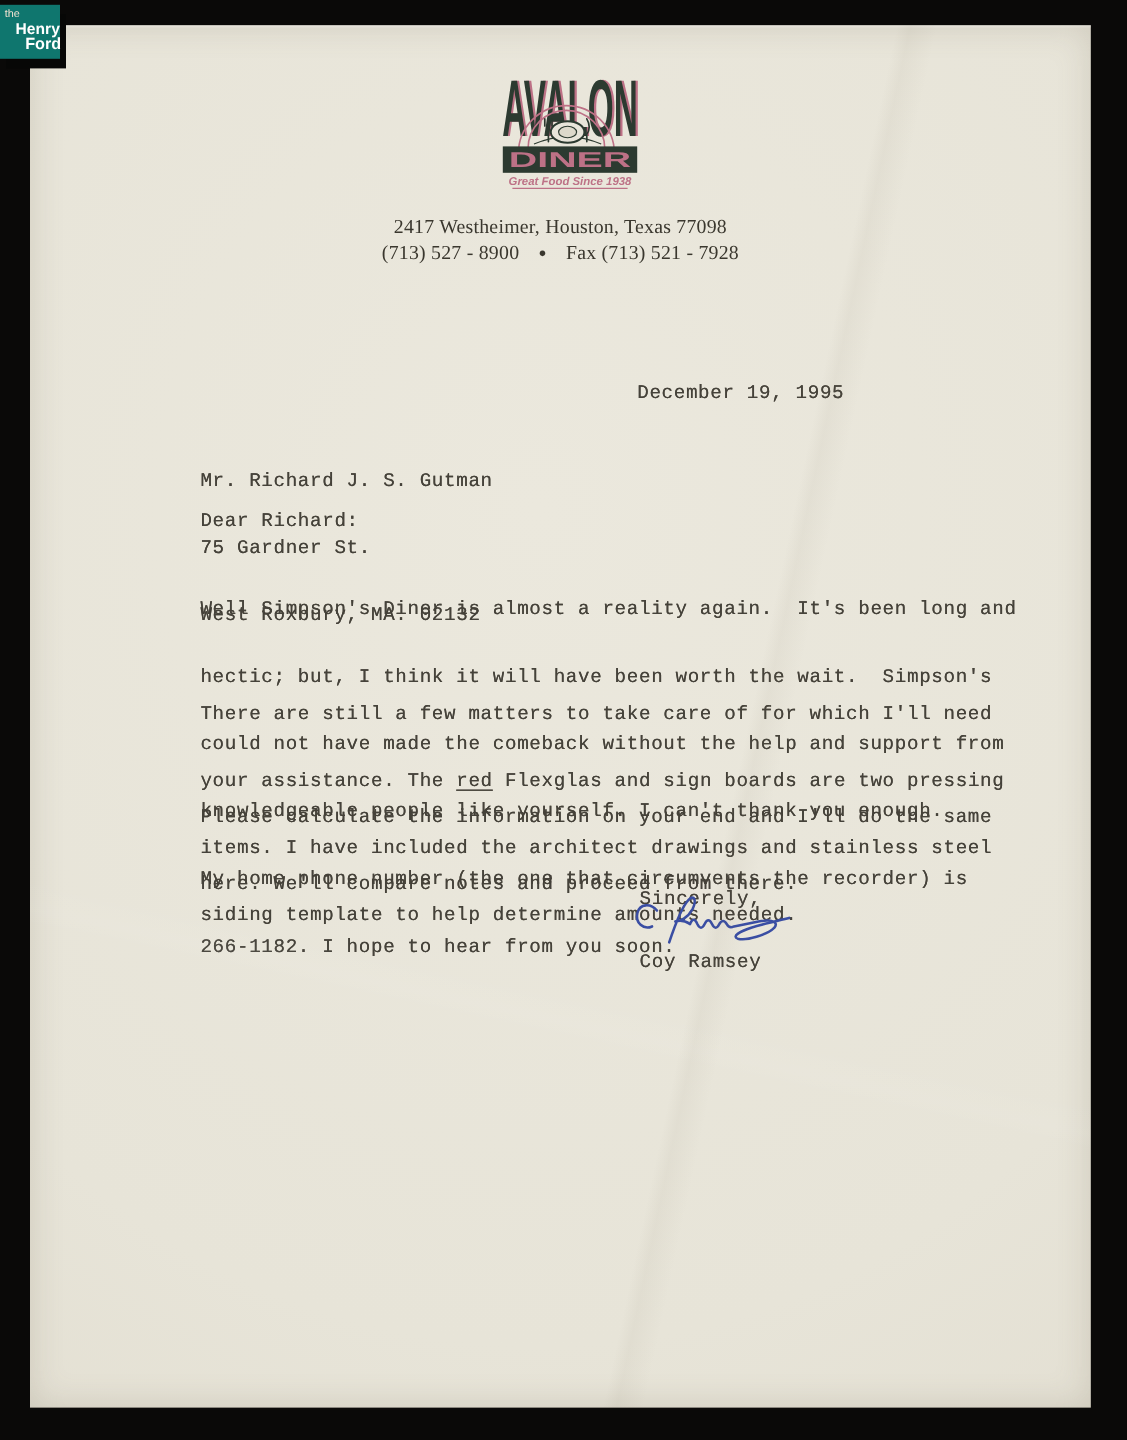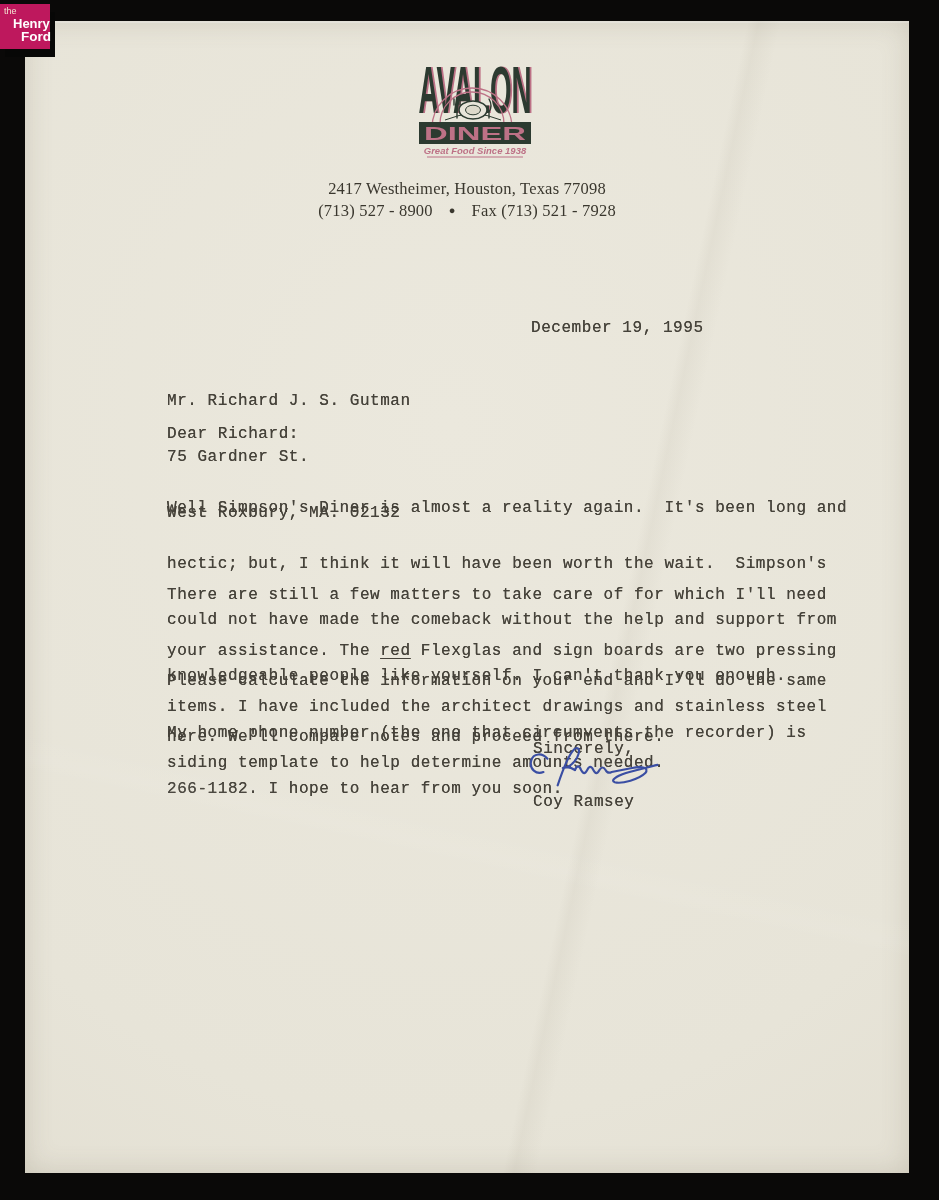--- a/index.html
+++ b/index.html
@@ -25,21 +25,21 @@
     background:
       linear-gradient(102deg, transparent 64%, rgba(120,110,90,.06) 65%, transparent 67%),
       linear-gradient(12deg, transparent 30%, rgba(255,255,255,.05) 31%, transparent 33%);
     pointer-events: none;
   }
 
   
   .badge {
     position: absolute; left: 0; top: 4px;
     width: 50px; height: 45px;
-    background: #be185d;
+    background: #0f766e;
     box-shadow: 5px 8px 0 #070706;
     z-index: 5;
     color: #fff;
   }
   .badge .the   { position: absolute; left: 4px;  top: 3px;  font-size: 9px;  line-height: 1; color: #f2e3d1; }
   .badge .henry { position: absolute; left: 13px; top: 13px; font-size: 13px; line-height: 1; font-weight: bold; }
   .badge .ford  { position: absolute; left: 21px;  top: 26px; font-size: 13.5px; line-height: 1; font-weight: bold; }
 
   
   .logo { position: absolute; left: 390px; top: 37px; width: 120px; height: 102px; }

